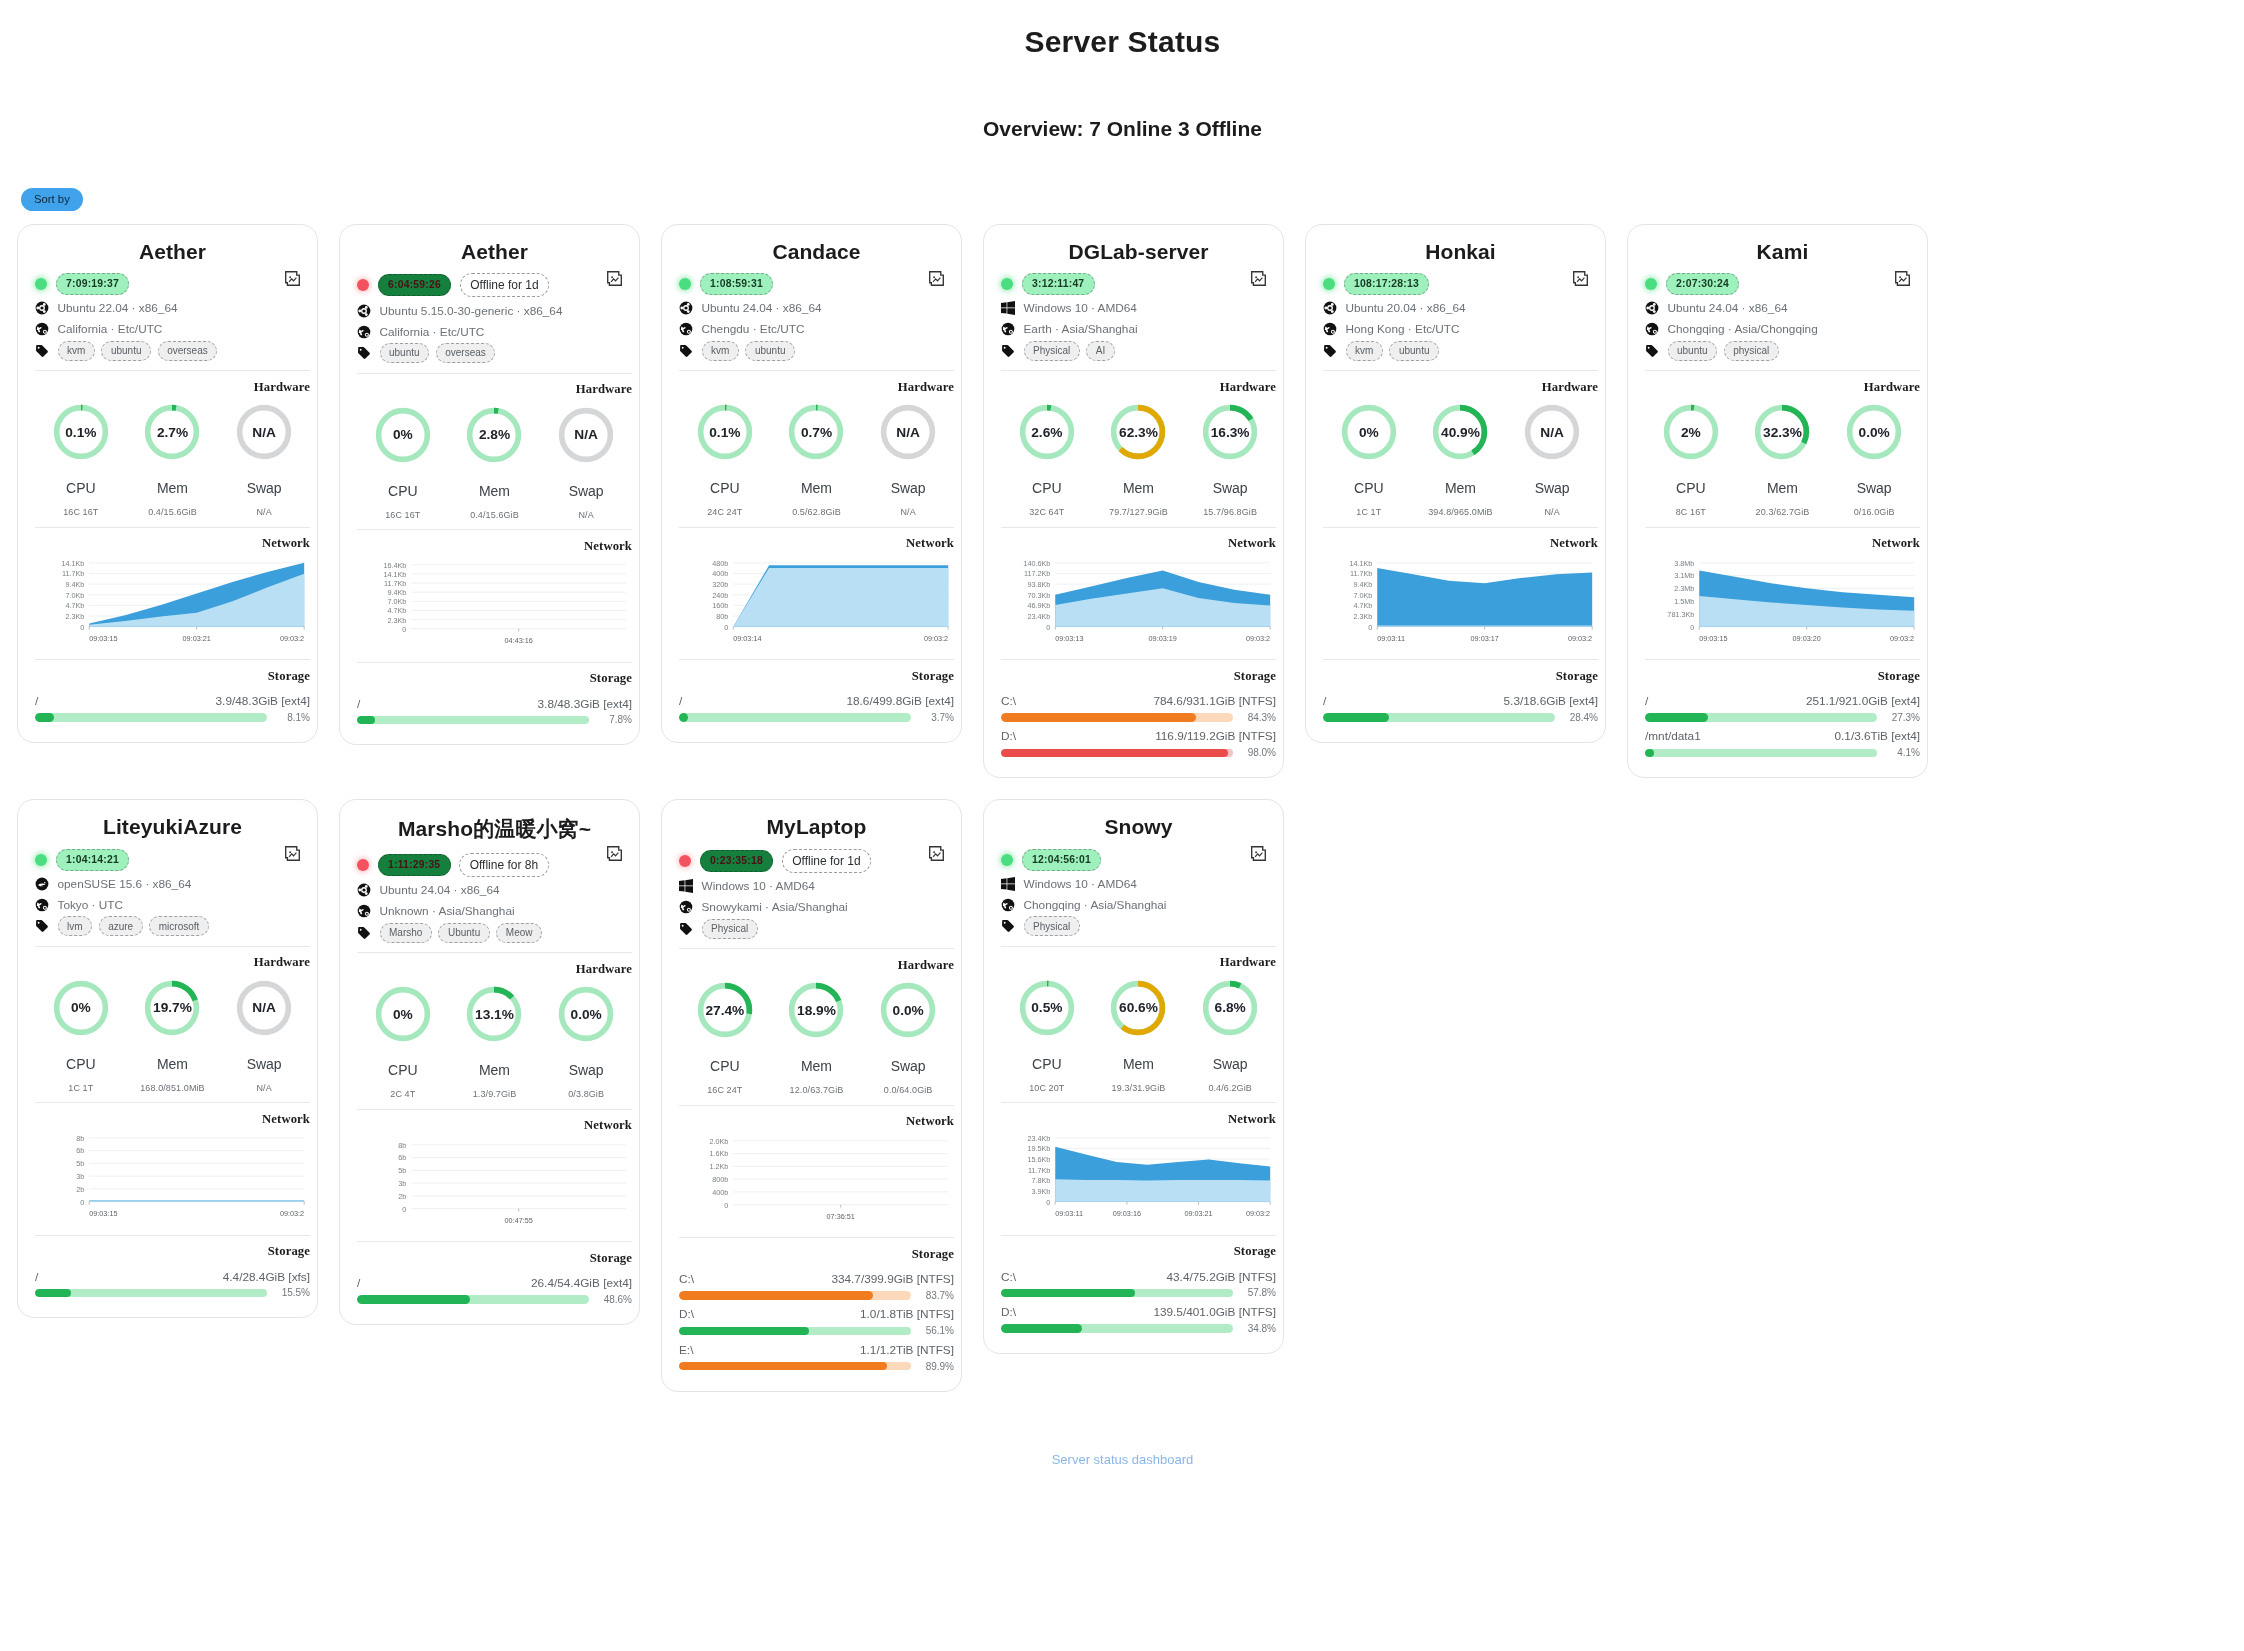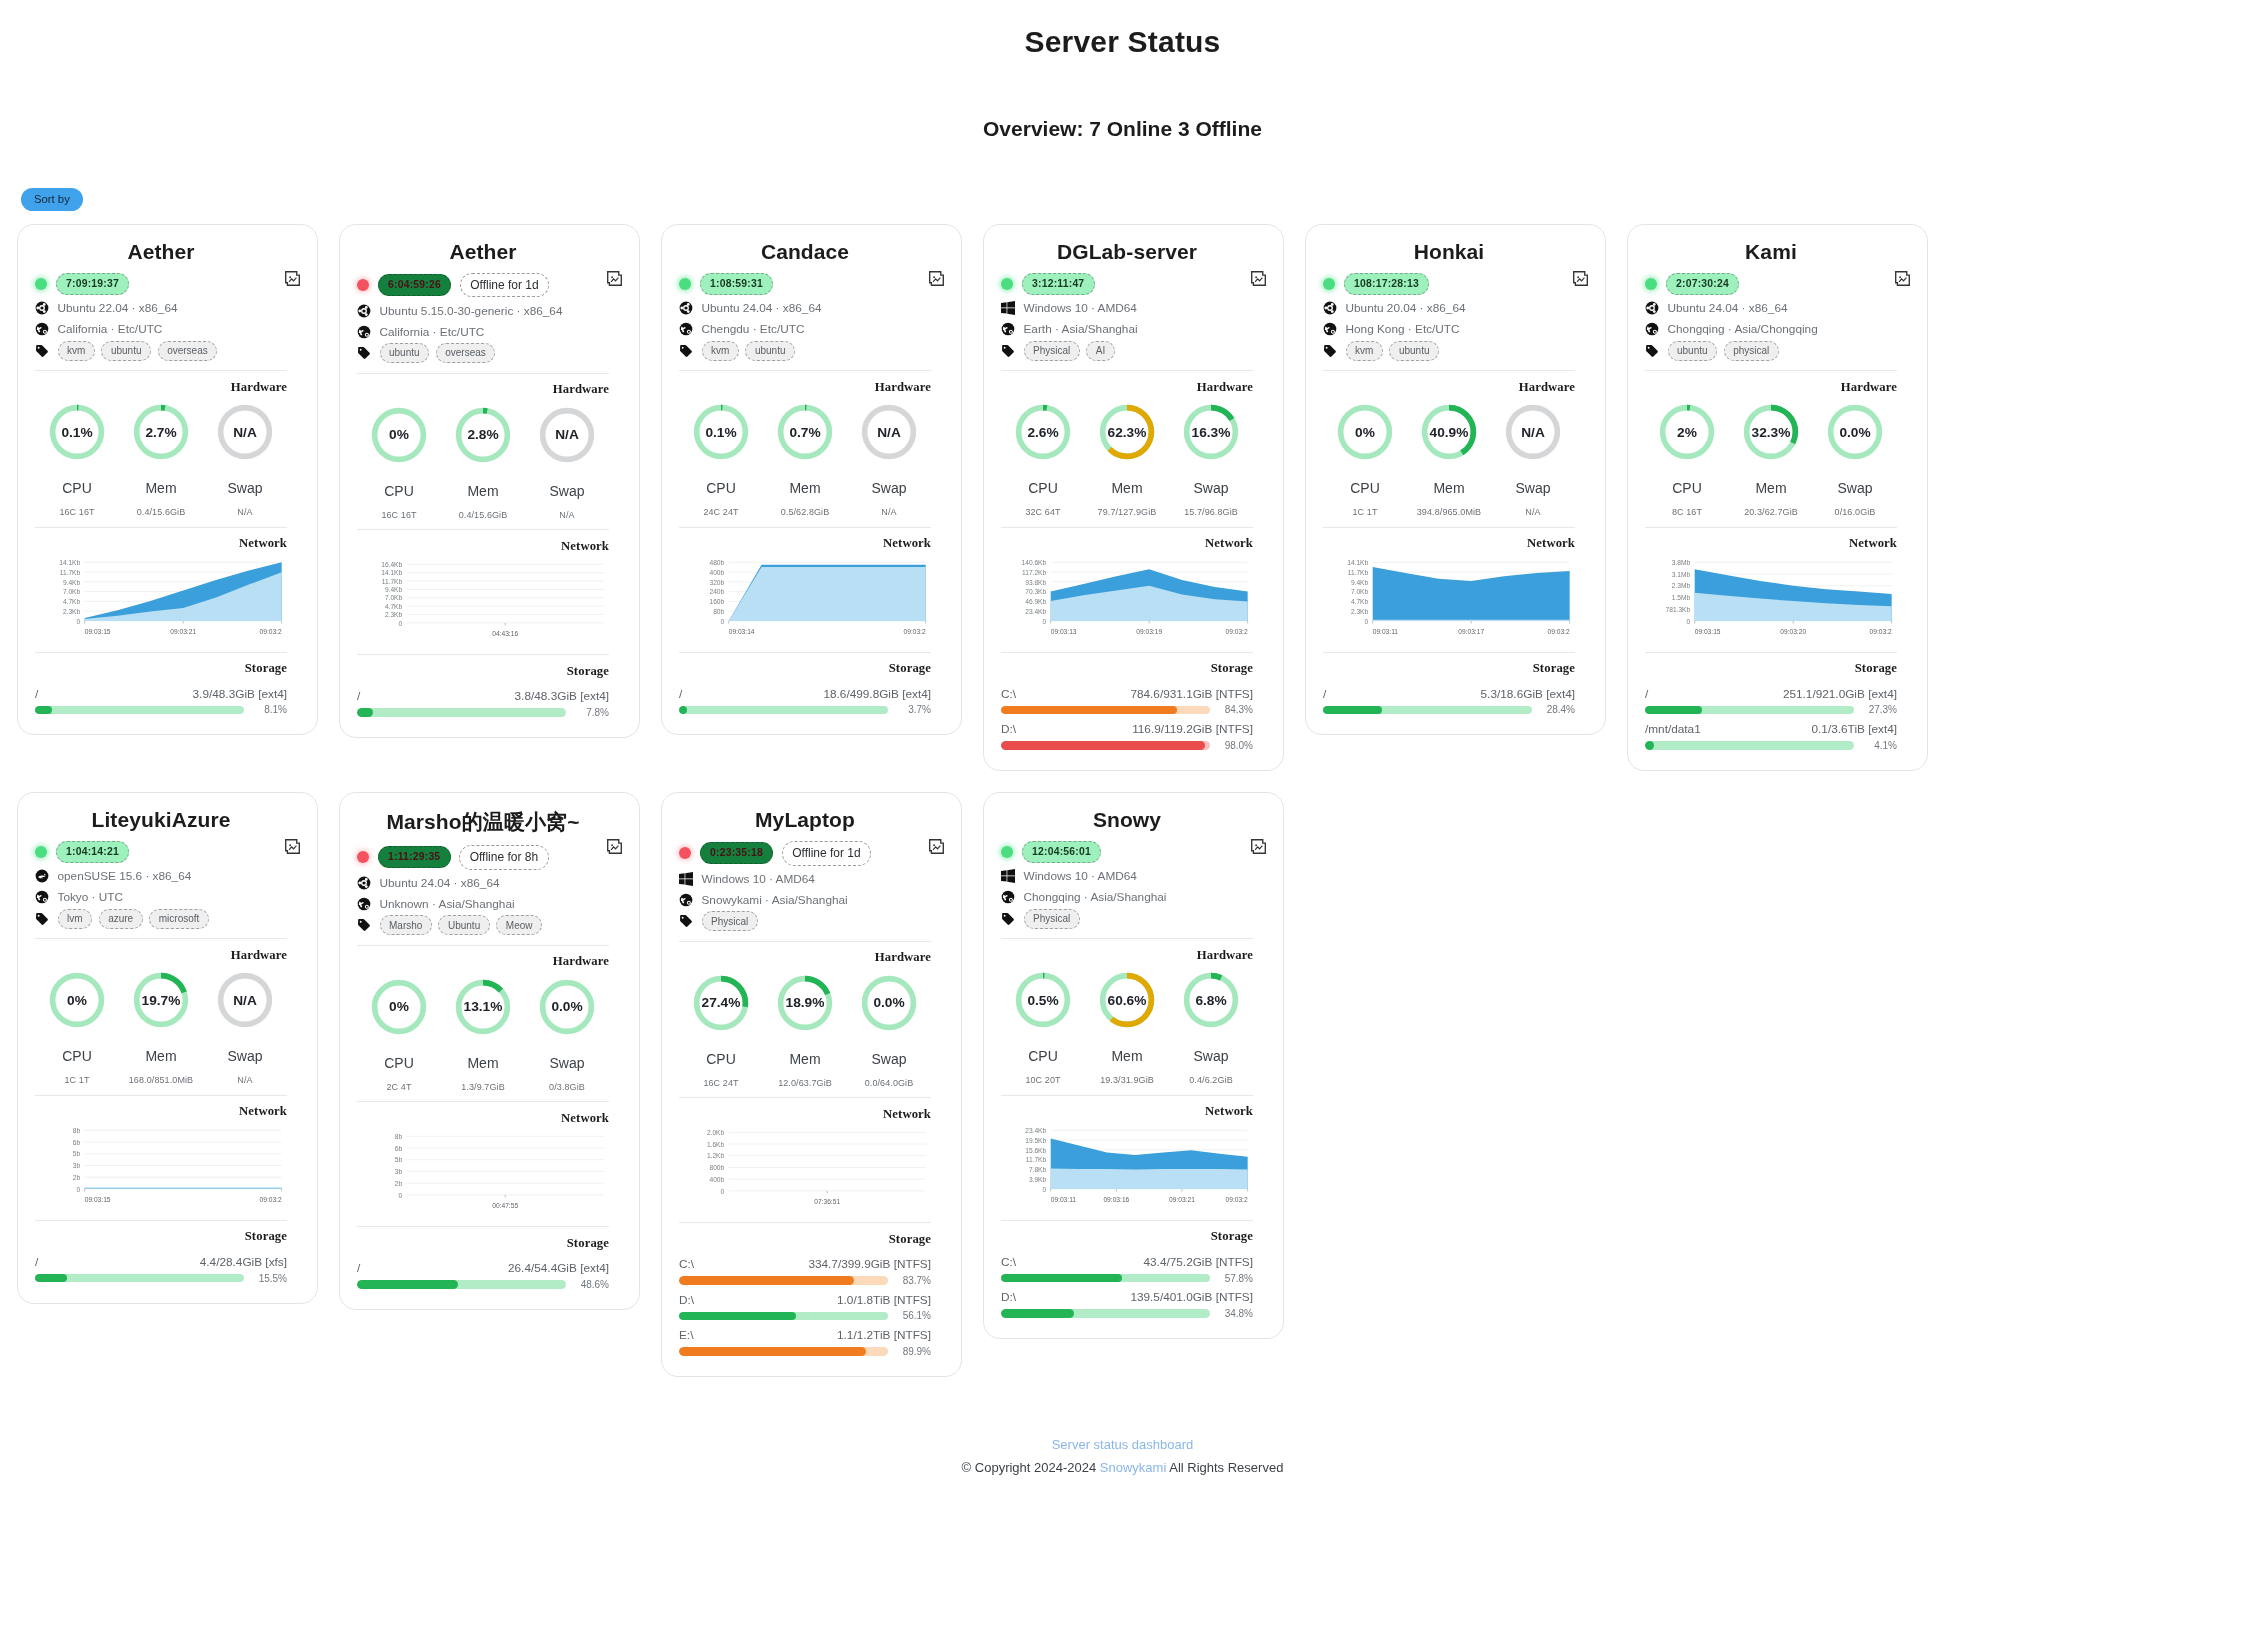--- a/index.html
+++ b/index.html
@@ -46,21 +46,21 @@
     flex-wrap: wrap;
     gap: 21px;
     padding: 13px 17px 0 17px;
     align-items: flex-start;
   }
   .card {
     width: 301px;
     border: 0.9px solid #e2e4e7;
     border-radius: 17px;
     background: #fff;
-    padding: 15px 30px 19px 17px;
+    padding: 15px 7px 19px 17px;
     position: relative;
   }
 
   .card-title {
     text-align: center;
     font-size: 21px;
     font-weight: 700;
     letter-spacing: 0.1px;
     margin-bottom: 9.4px;
     padding: 0 17px;
@@ -1504,17 +1504,14 @@
       </div>
       <span class="store-pct">34.8%</span>
     </div>
   </div>
     </div>
   </div>
   </div>
 
 <div class="footer">
   <div><a>Server status dashboard</a></div>
-  <div>
-    <span>© Copyright 2024-2024 </span><a class="link2">Snowykami</a><span> All Rights Reserved</span>
-  </div>
 </div>
 
 
 </body></html>

